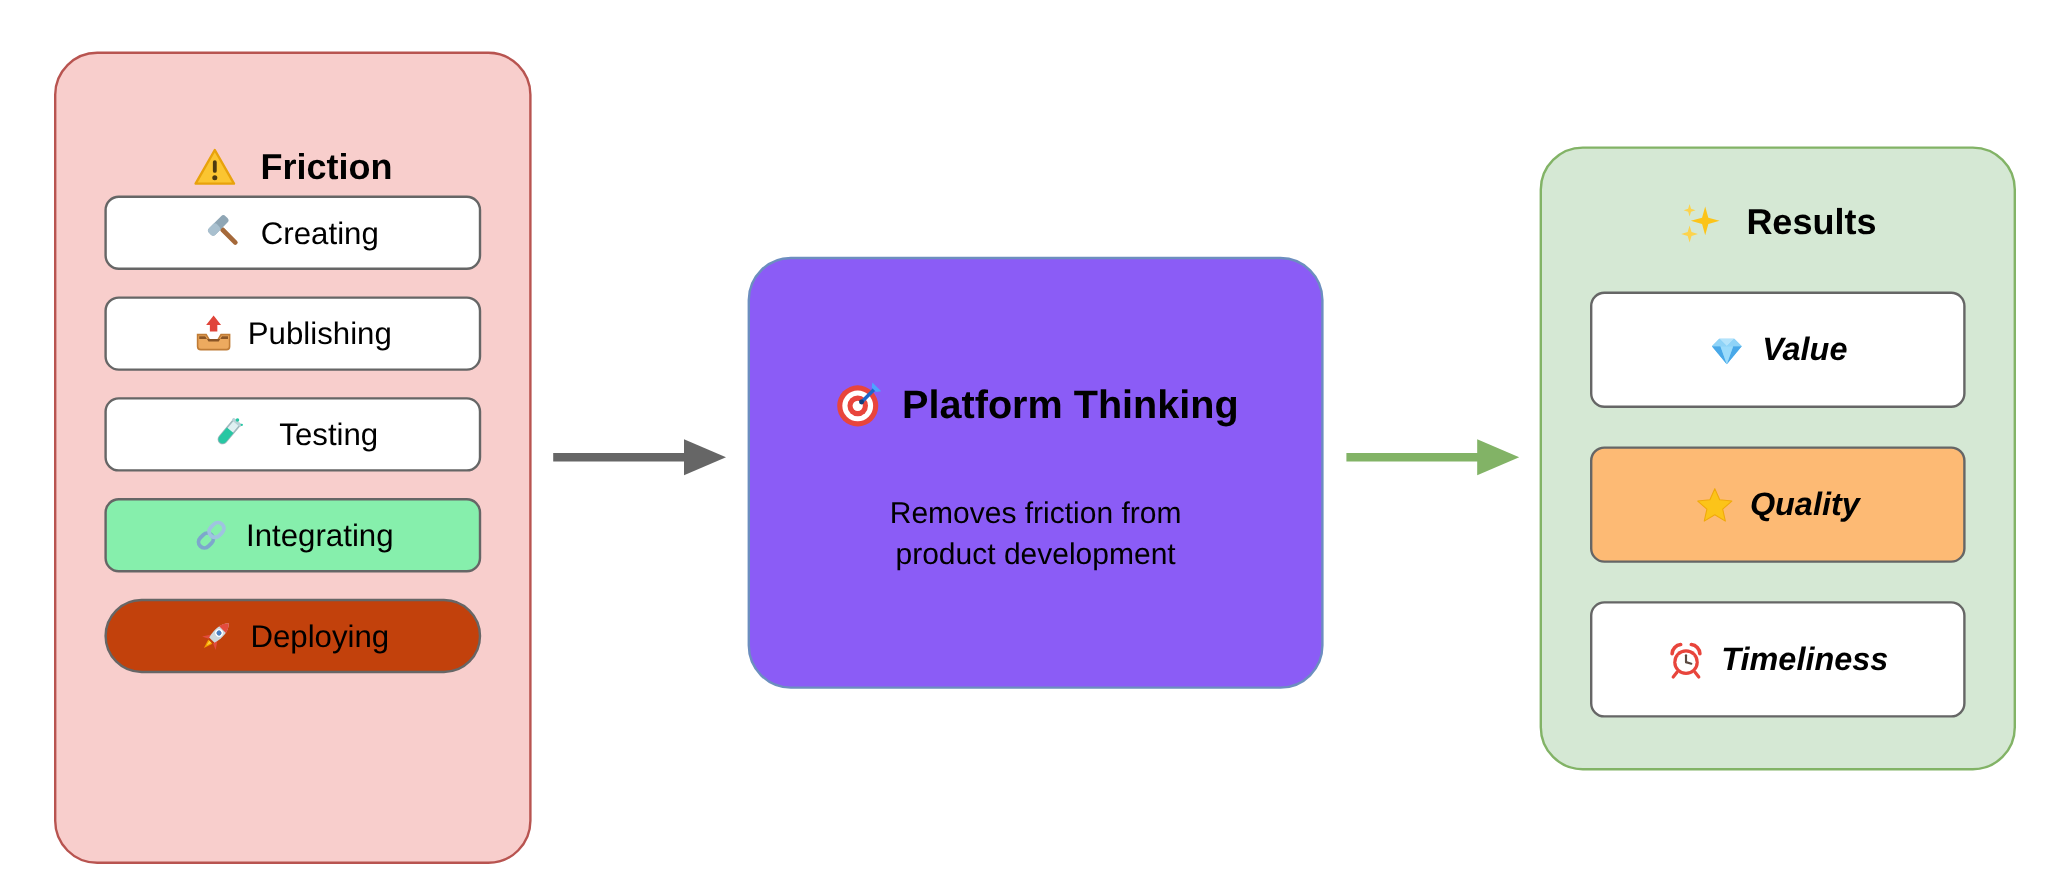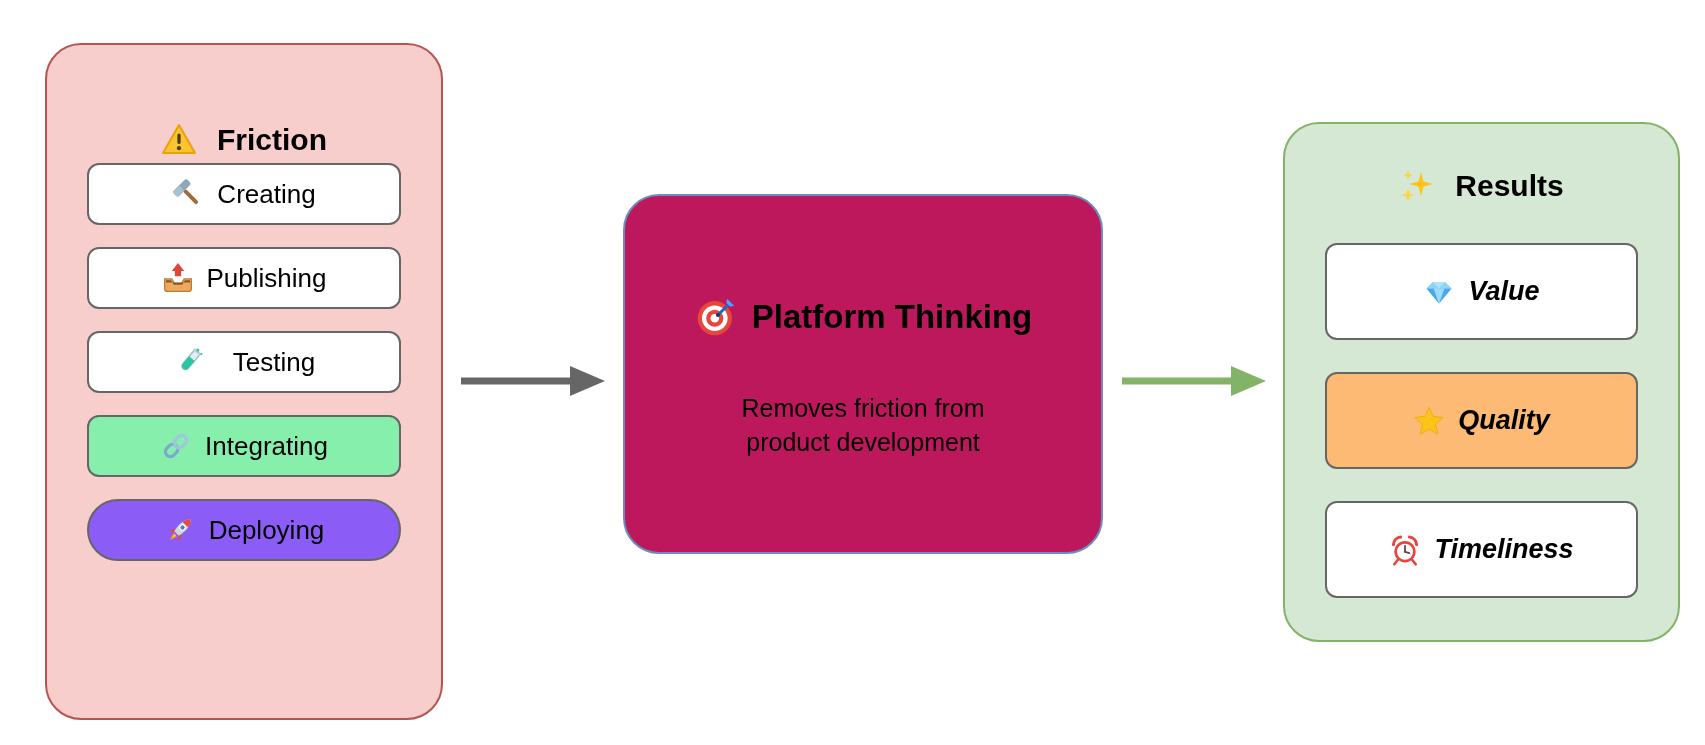--- a/index.html
+++ b/index.html
@@ -92,21 +92,21 @@
         <span class="icon">
             <svg viewBox="0 0 36 36">
               <g transform="rotate(-45 18 18)" fill="none">
                 <rect x="3.5" y="12.5" width="15" height="11" rx="5.5" stroke="#7da7cc" stroke-width="3.6"></rect>
                 <rect x="17.5" y="12.5" width="15" height="11" rx="5.5" stroke="#9fc3e0" stroke-width="3.6"></rect>
               </g>
             </svg>
           </span>
         <span>Integrating</span>
       </div>
-      <div class="item" style="border-color: rgb(102, 102, 102); background-color: #8b5cf6; border-radius: 32px;">
+      <div class="item" style="border-color: rgb(102, 102, 102); background-color: #c2410c; border-radius: 32px;">
         <span class="icon">
             <svg viewBox="0 0 36 36">
               <g transform="rotate(45 18 18)">
                 <path d="M14.7 19 L9 27.5 L15 24.8 Z" fill="#e34b3e"></path>
                 <path d="M21.3 19 L27 27.5 L21 24.8 Z" fill="#e34b3e"></path>
                 <path d="M18 1 C23 6 24 14 21.5 23.5 H14.5 C12 14 13 6 18 1 Z" fill="#cfd8dc"></path>
                 <path d="M18 1 C20.5 3.5 22 6.5 22.6 9.5 H13.4 C14 6.5 15.5 3.5 18 1 Z" fill="#e34b3e"></path>
                 <circle cx="18" cy="14" r="3" fill="#4a7fc1" stroke="#fff" stroke-width="1.2"></circle>
                 <path d="M15.3 25.5 H20.7 L18 34 Z" fill="#f59f00"></path>
                 <path d="M16.7 25.5 H19.3 L18 30.5 Z" fill="#ffd43b"></path>
@@ -116,21 +116,21 @@
         <span>Deploying</span>
       </div>
     </div>
   </div>
 
   <svg class="arrow" style="left:458px;top:360px;" width="150" height="42">
     <line x1="3" y1="21" x2="115" y2="21" stroke-width="7" stroke="#666666"></line>
     <polygon points="112,6 147,21 112,36" fill="#666666"></polygon>
   </svg>
 
-  <div class="group-box" style="left: 623px; top: 194px; width: 480px; height: 360px; background-color: #be185d; border-color: rgb(108, 142, 191);">
+  <div class="group-box" style="left: 623px; top: 214px; width: 480px; height: 360px; background-color: #8b5cf6; border-color: rgb(108, 142, 191);">
     <div class="platform-title">
       <span class="icon icon-44">
           <svg viewBox="0 0 36 36">
             <circle cx="17" cy="19" r="14" fill="#e8453c"></circle>
             <circle cx="17" cy="19" r="10.5" fill="#ffffff"></circle>
             <circle cx="17" cy="19" r="7" fill="#e8453c"></circle>
             <circle cx="17" cy="19" r="3.5" fill="#ffffff"></circle>
             <line x1="20" y1="16" x2="29" y2="7" stroke="#1b66c9" stroke-width="2.4"></line>
             <polygon points="27,3 33,9 29.5,9.5 26.5,6.5" fill="#4da3ff"></polygon>
             <circle cx="19.6" cy="16.4" r="1.7" fill="#123c78"></circle>

